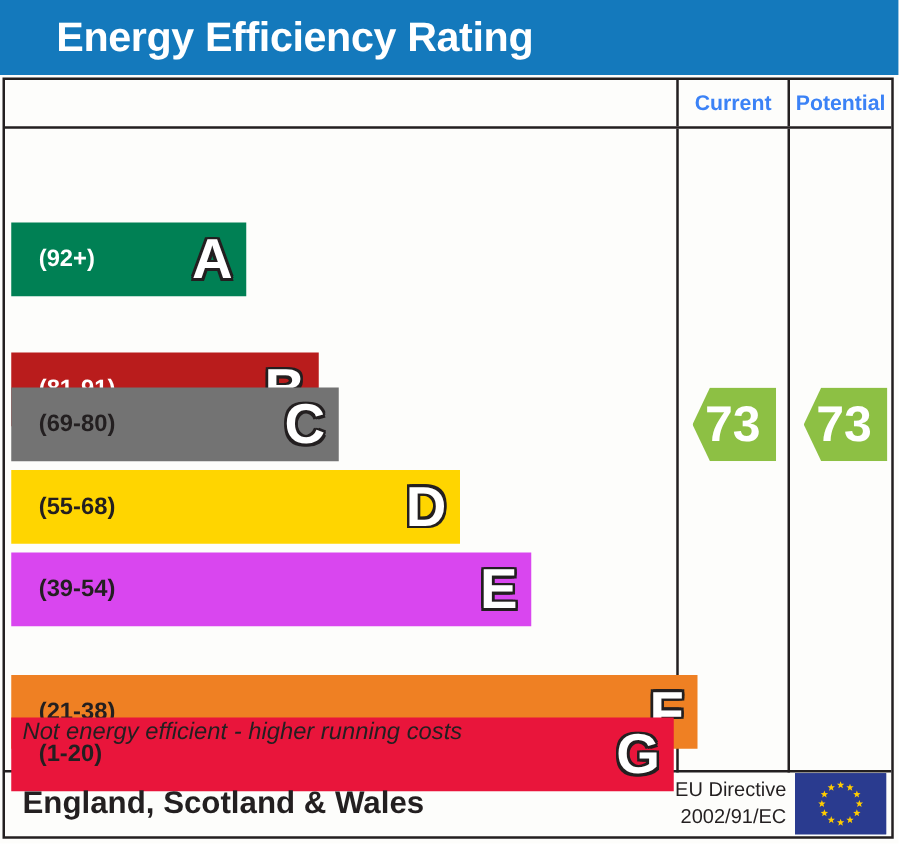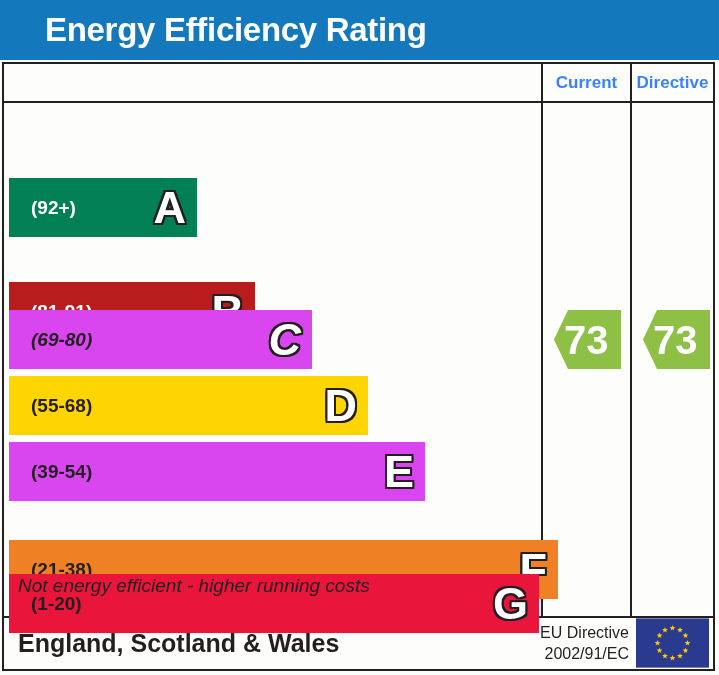--- a/index.html
+++ b/index.html
@@ -137,38 +137,38 @@
 <div id="epc">
 
   <div class="titlebar">
     <div class="title">Energy Efficiency Rating</div>
   </div>
 
   <div class="frame">
 
     <div class="hdrrow">
       <div class="hdr-cell hdr-current">Current</div>
-      <div class="hdr-cell hdr-potential">Directive</div>
+      <div class="hdr-cell hdr-potential">Potential</div>
     </div>
 
     <div class="vrule c1"></div>
     <div class="vrule c2"></div>
     <div class="hrule-bottom"></div>
 
     <div class="chart">
       <div id="bands">
           <div class="band dark" style="top: 75px; width: 188px; background: rgb(0, 128, 84); padding-left: 22px;">
             <span class="range">(92+)</span>
             <span class="letter">A</span>
           </div>
           <div class="band dark" style="top: 141px; width: 246px; background: #b91c1c; margin-top: 38px;">
             <span class="range">(81-91)</span>
             <span class="letter">B</span>
           </div>
-          <div class="band" style="top: 207px; width: 303px; background: #d946ef; font-style: italic;">
+          <div class="band" style="top: 207px; width: 262px; background: #737373;">
             <span class="range">(69-80)</span>
             <span class="letter">C</span>
           </div>
           <div class="band" style="top: 273px; width: 359px; background: rgb(255, 213, 0);">
             <span class="range">(55-68)</span>
             <span class="letter">D</span>
           </div>
           <div class="band" style="top: 339px; width: 416px; background: #d946ef;">
             <span class="range">(39-54)</span>
             <span class="letter">E</span>

